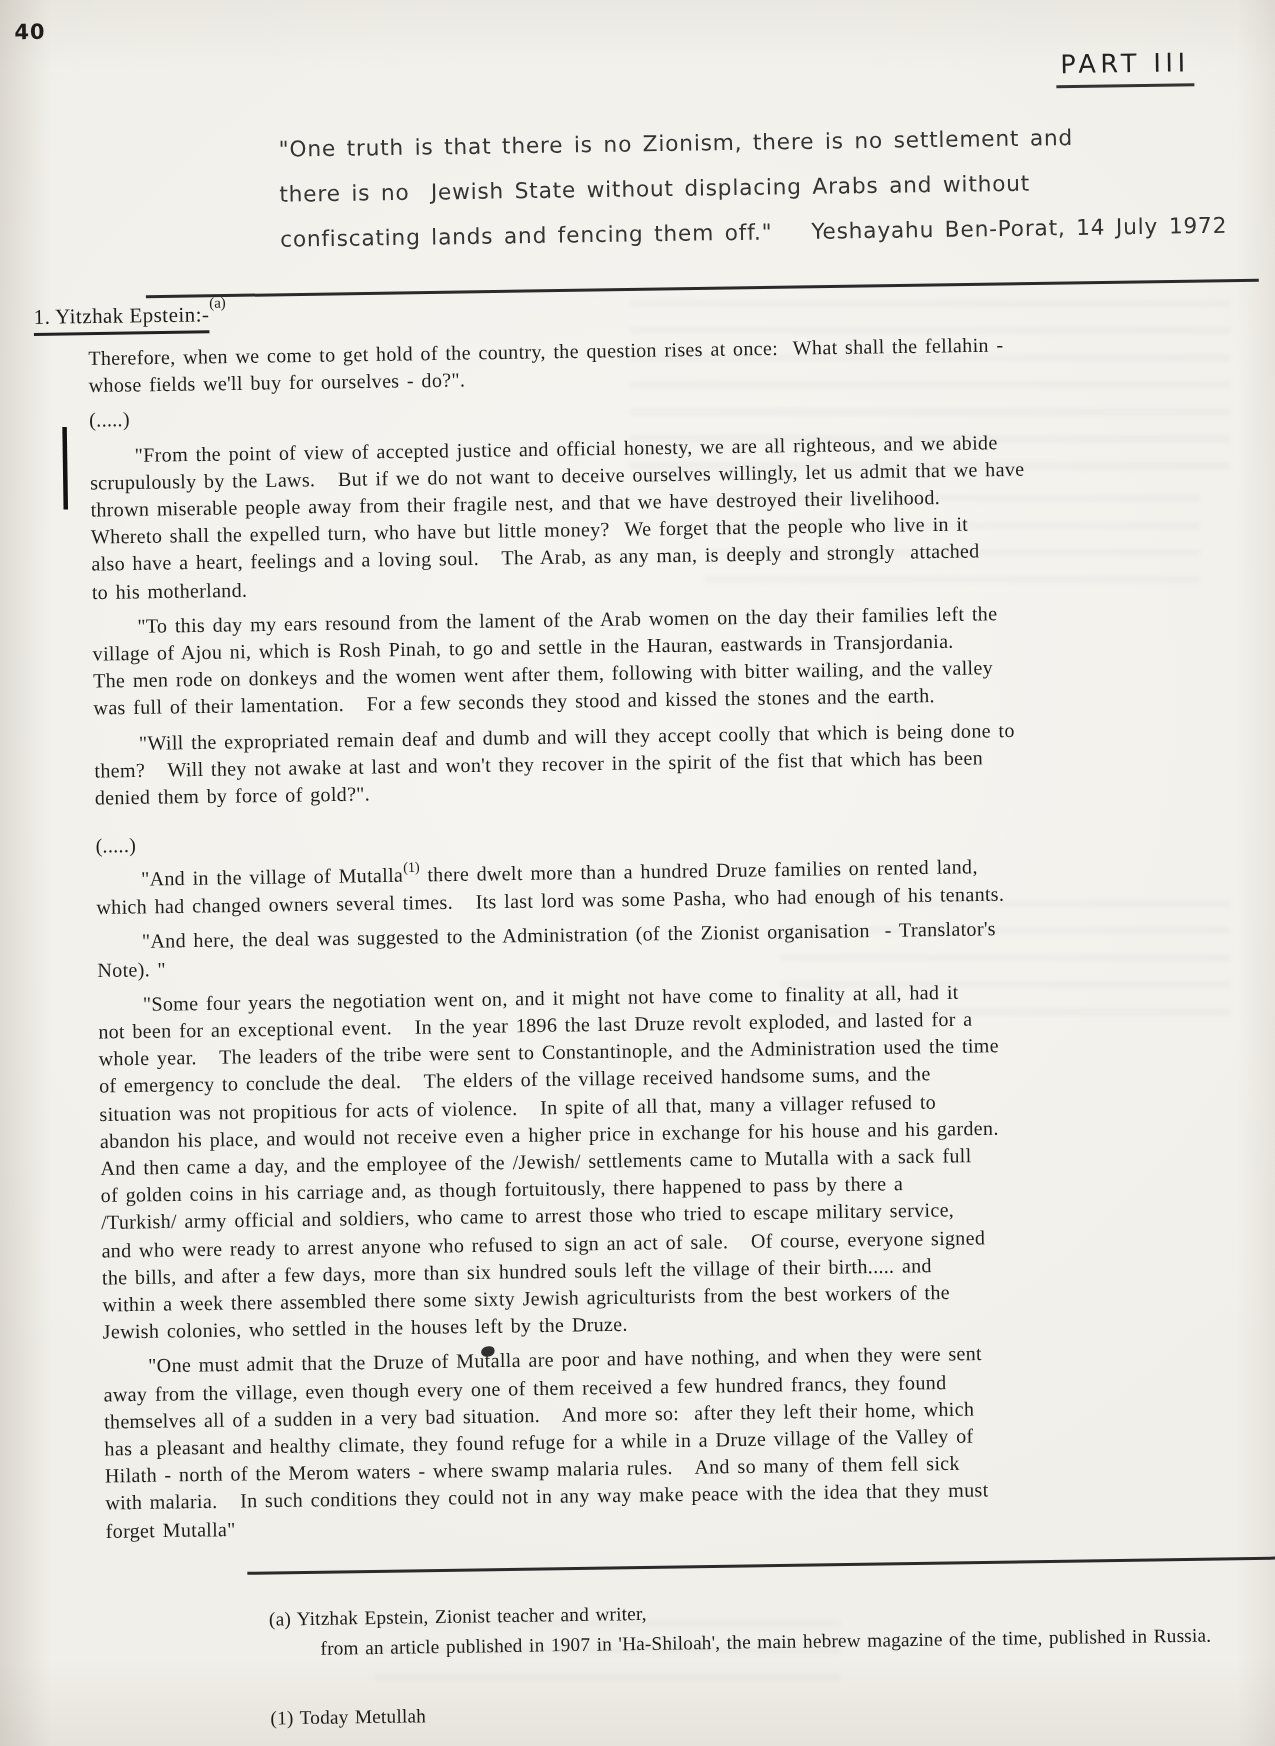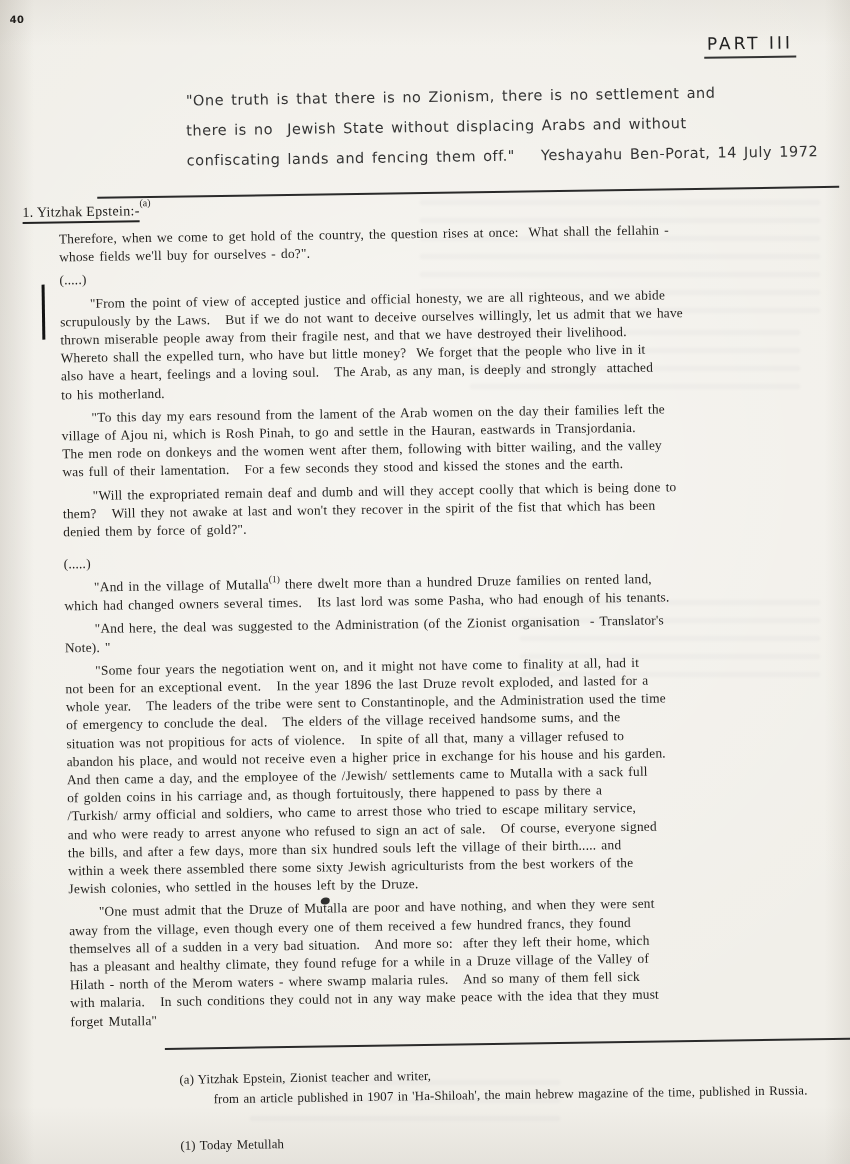--- a/index.html
+++ b/index.html
@@ -15,21 +15,21 @@
       radial-gradient(120% 90% at 50% 40%, rgba(255,255,255,.38), transparent 60%),
       linear-gradient(90deg, rgba(158,150,138,.28), transparent 4%),
       linear-gradient(270deg, rgba(158,150,138,.16), transparent 3%),
       linear-gradient(0deg, rgba(158,150,138,.14), transparent 5%),
       linear-gradient(180deg, rgba(170,164,152,.12), transparent 4%);
   }
   .rot { position:absolute; inset:0; z-index:1; transform:rotate(-0.85deg); transform-origin:50% 50%; }
 
   .page-number {
     position:absolute; left:18px; top:8px;
-    font-family:"DejaVu Sans",sans-serif; font-weight:bold; font-size:10px; letter-spacing:.5px;
+    font-family:"DejaVu Sans",sans-serif; font-weight:bold; font-size:14px; letter-spacing:.5px;
   }
   .part-label {
     position:absolute; right:46px; top:38px;
     font-family:"DejaVu Sans",sans-serif; font-size:17px; letter-spacing:3px; color:#222;
     border-bottom:2px solid #333; padding:0 3px 3px 3px;
   }
 
   .epigraph { position:absolute; left:193px; top:82px; }
   .q-line {
     white-space:pre; font-family:"DejaVu Sans",sans-serif; font-size:14.5px;

